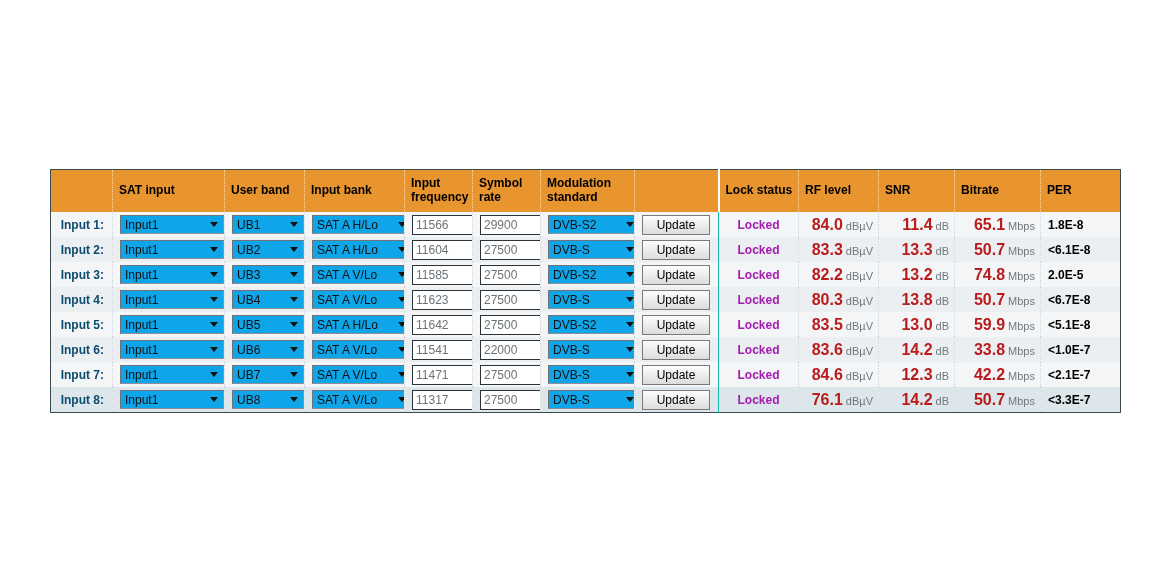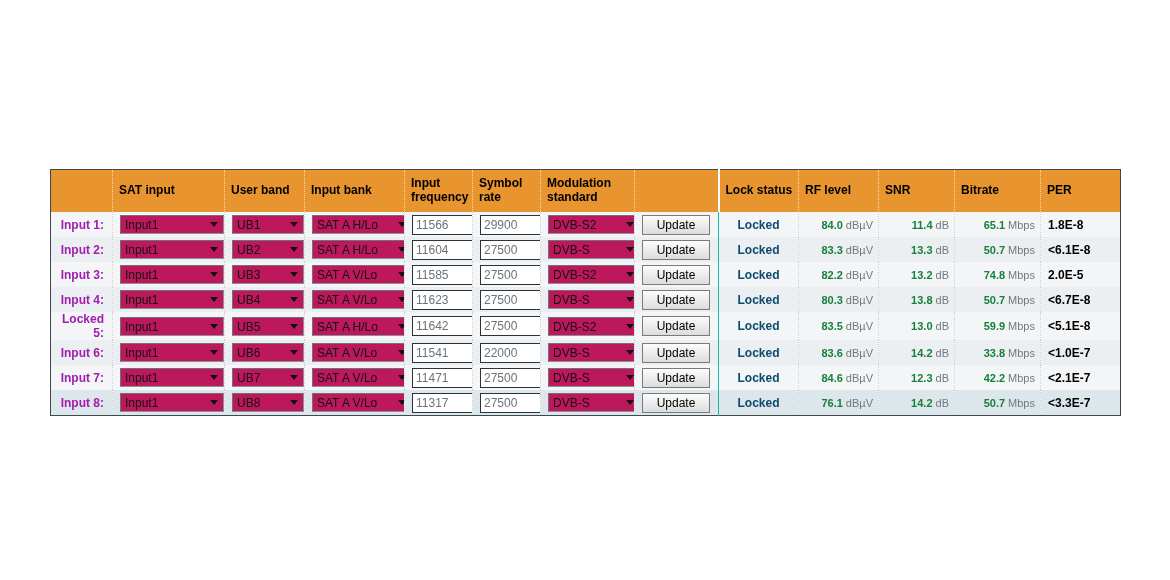--- a/index.html
+++ b/index.html
@@ -84,31 +84,31 @@
   tbody td.last-cell {
     border-right: 0;
     margin-left: 16px;
   }
 
   td.rowlabel {
     font-weight: bold;
     font-size: 12px;
     text-align: right;
     padding-right: 8px;
-    color: #a21caf;
+    color: #0c4a6e;
   }
 
   
   .select {
     display: inline-block;
     position: relative;
     box-sizing: border-box;
     height: 19px;
     line-height: 18px;
-    background: #be185d;
+    background: #0ea5e9;
     border: 1px solid #8d9096;
     border-top-color: #6f7379;
     border-left-color: #6f7379;
     font-size: 12px;
     color: #111;
     padding: 0 18px 0 4px;
     vertical-align: middle;
     white-space: nowrap;
     overflow: hidden;
     text-overflow: clip;
@@ -163,36 +163,36 @@
     color: #000;
     padding: 0 8px;
     vertical-align: middle;
     cursor: default;
   }
 
   .cellpad { padding-left: 7px; }
 
   
   .locked {
-    color: #0c4a6e;
+    color: #a21caf;
     font-weight: bold;
     font-size: 12px;
     text-align: center;
     display: block;
   }
   .meas {
     display: block;
     text-align: right;
     padding-right: 5px;
     white-space: nowrap;
   }
   .meas .val {
     font-weight: bold;
-    color: #15803d;
-    font-size: 11px;
+    color: #b91c1c;
+    font-size: 16px;
     text-align: center;
   }
   .meas .unit {
     color: #70797e;
     font-size: 11px;
     font-weight: normal;
     padding-left: 3px;
   }
   .per {
     display: block;
@@ -368,21 +368,21 @@
             <span class="meas"><span class="val">13.8</span><span class="unit">dB</span></span>
           </td>
           <td>
             <span class="meas"><span class="val">50.7</span><span class="unit">Mbps</span></span>
           </td>
           <td class="last-cell">
             <span class="per">&lt;6.7E-8</span>
           </td>
         </tr>
         <tr>
-          <td class="rowlabel">Locked 5:</td>
+          <td class="rowlabel">Input 5:</td>
           <td class="cellpad"><span class="select sel-sat"><span>Input1</span><span class="arrow">
                 <i></i>
               </span></span></td>
           <td class="cellpad"><span class="select sel-ub"><span>UB5</span><span class="arrow">
                 <i></i>
               </span></span></td>
           <td class="cellpad"><span class="select sel-bank"><span>SAT A H/Lo</span><span class="arrow">
                 <i></i>
               </span></span></td>
           <td class="cellpad"><span class="textbox">11642</span></td>

